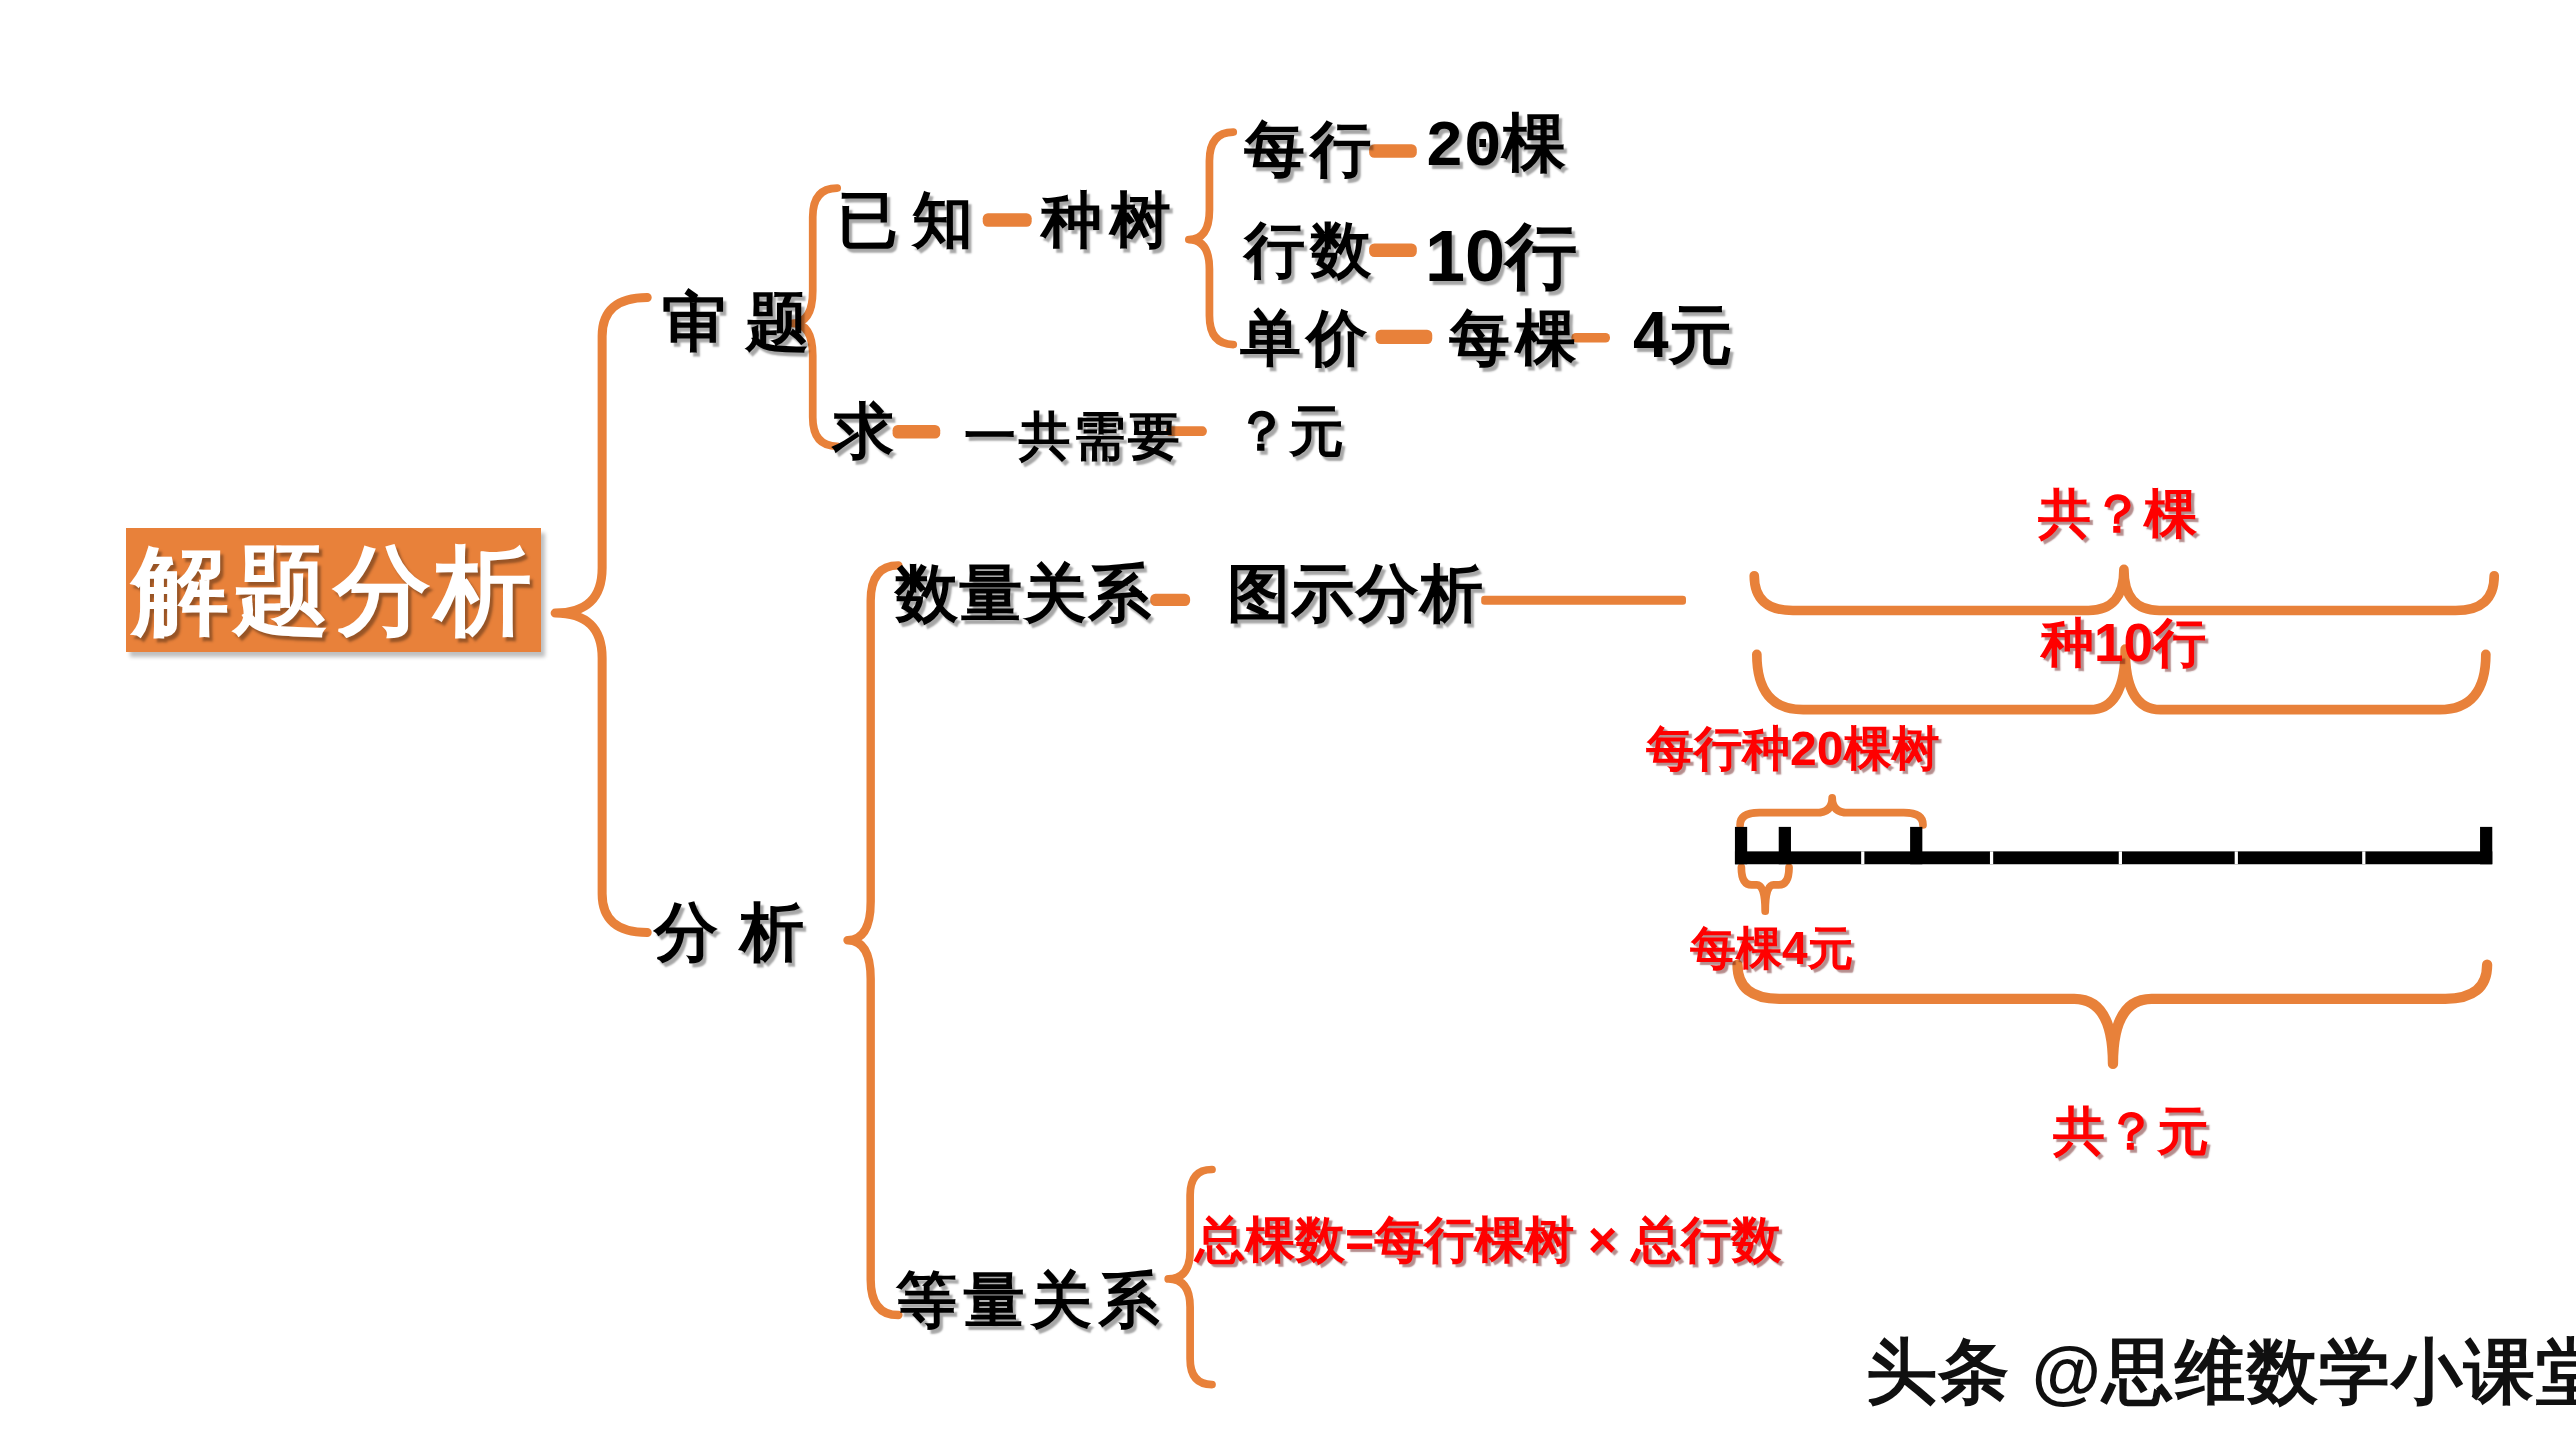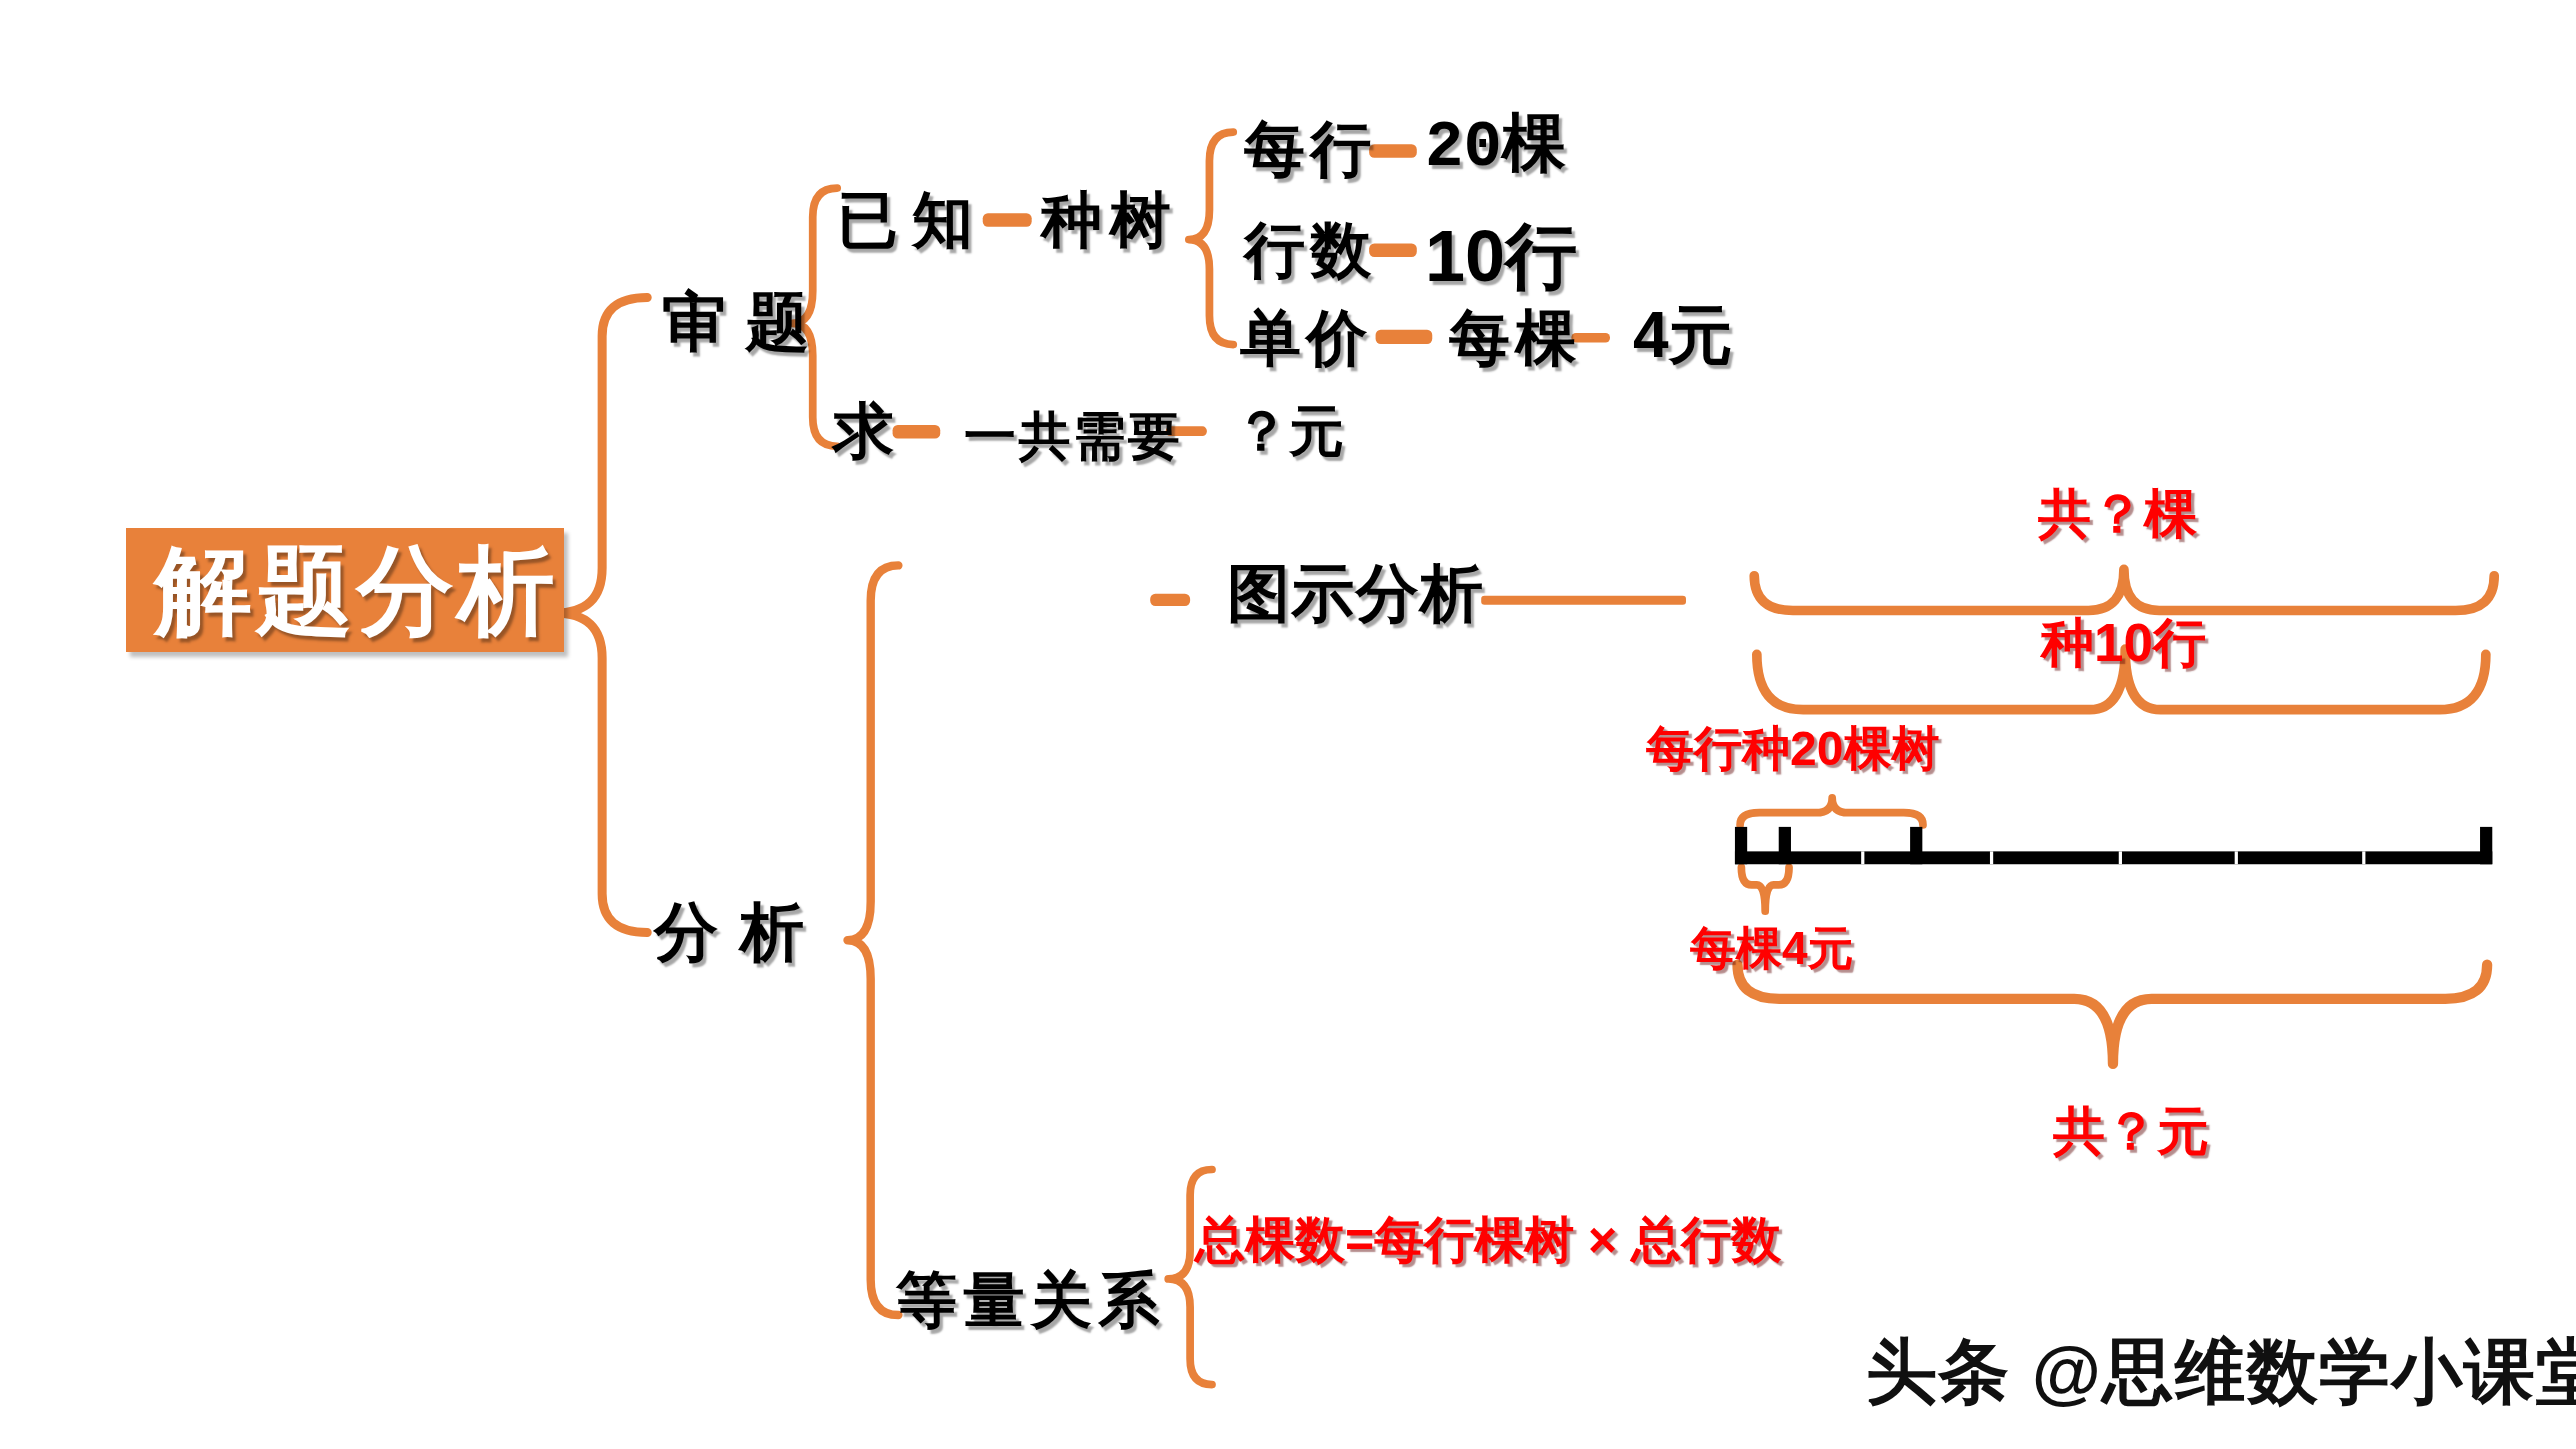--- a/index.html
+++ b/index.html
@@ -7,21 +7,20 @@
     position:relative;width:2576px;height:1449px;background:#fff;overflow:hidden;
     font-family:"Liberation Sans","DejaVu Sans",sans-serif;
   }
   .txt{position:absolute;white-space:nowrap;line-height:1;font-weight:bold;}
   .ink{color:#000000;text-shadow:3.2px 3.9px 1.9px rgba(0,0,0,0.35);}
   .red{color:var(--red,#FF0000);text-shadow:3.2px 3.2px 1.3px rgba(90,0,0,0.45);}
   .rootbox{
     position:absolute;left:126px;top:528px;width:415px;height:124px;
     background:var(--accent,#E8813A);display:flex;align-items:center;justify-content:center;
     box-shadow:3.9px 4.5px 3.9px rgba(0,0,0,0.25);
-    padding-left:23px;
   }
   .rootbox .title{
     color:#fff;font-size:97px;font-weight:bold;letter-spacing:3.9px;line-height:1;
     text-shadow:3.2px 3.9px 2.6px rgba(0,0,0,0.35);
   }
   svg{position:absolute;left:0;top:0;}
   .brace{fill:none;stroke:var(--accent,#E8813A);stroke-linecap:round;stroke-linejoin:round;}
   .dashbar{fill:var(--accent,#E8813A);}
   .barfill{fill:var(--ink,#000000);}
   .bargap{fill:#ffffff;}
@@ -84,20 +83,21 @@
   <div class="txt ink" style="left:1425px;top:220px;font-size:72px;">10行</div>
   <div class="txt ink" style="left:1240px;top:308px;font-size:61px;letter-spacing:5.2px;">单价</div>
   <div class="txt ink" style="left:1449px;top:308px;font-size:61px;letter-spacing:5.2px;">每棵</div>
   <div class="txt ink" style="left:1633px;top:303px;font-size:64px;">4元</div>
 
   <div class="txt ink" style="left:833px;top:401px;font-size:61px;">求</div>
   <div class="txt ink" style="left:964px;top:410px;font-size:52px;letter-spacing:2.6px;">一共需要</div>
   <div class="txt ink" style="left:1234px;top:404px;font-size:55px;">？元</div>
 
   <div class="txt ink" style="left:654px;top:900px;font-size:64px;letter-spacing:22px;">分析</div>
+  <div class="txt ink" style="left:895px;top:562px;font-size:63px;letter-spacing:1.3px;">数量关系</div>
   <div class="txt ink" style="left:1227px;top:562px;font-size:63px;letter-spacing:1.3px;">图示分析</div>
   <div class="txt ink" style="left:896px;top:1270px;font-size:61px;letter-spacing:6.4px;">等量关系</div>
   <div class="txt red" style="left:1195px;top:1215px;font-size:50px;">总棵数=每行棵树 × 总行数</div>
 
   <div class="txt red" style="left:2038px;top:487px;font-size:53px;">共？棵</div>
   <div class="txt red" style="left:2041px;top:616px;font-size:53px;">种10行</div>
   <div class="txt red" style="left:1646px;top:725px;font-size:48px;">每行种20棵树</div>
   <div class="txt red" style="left:1690px;top:925px;font-size:46px;">每棵4元</div>
   <div class="txt red" style="left:2053px;top:1105px;font-size:52px;">共？元</div>
 

